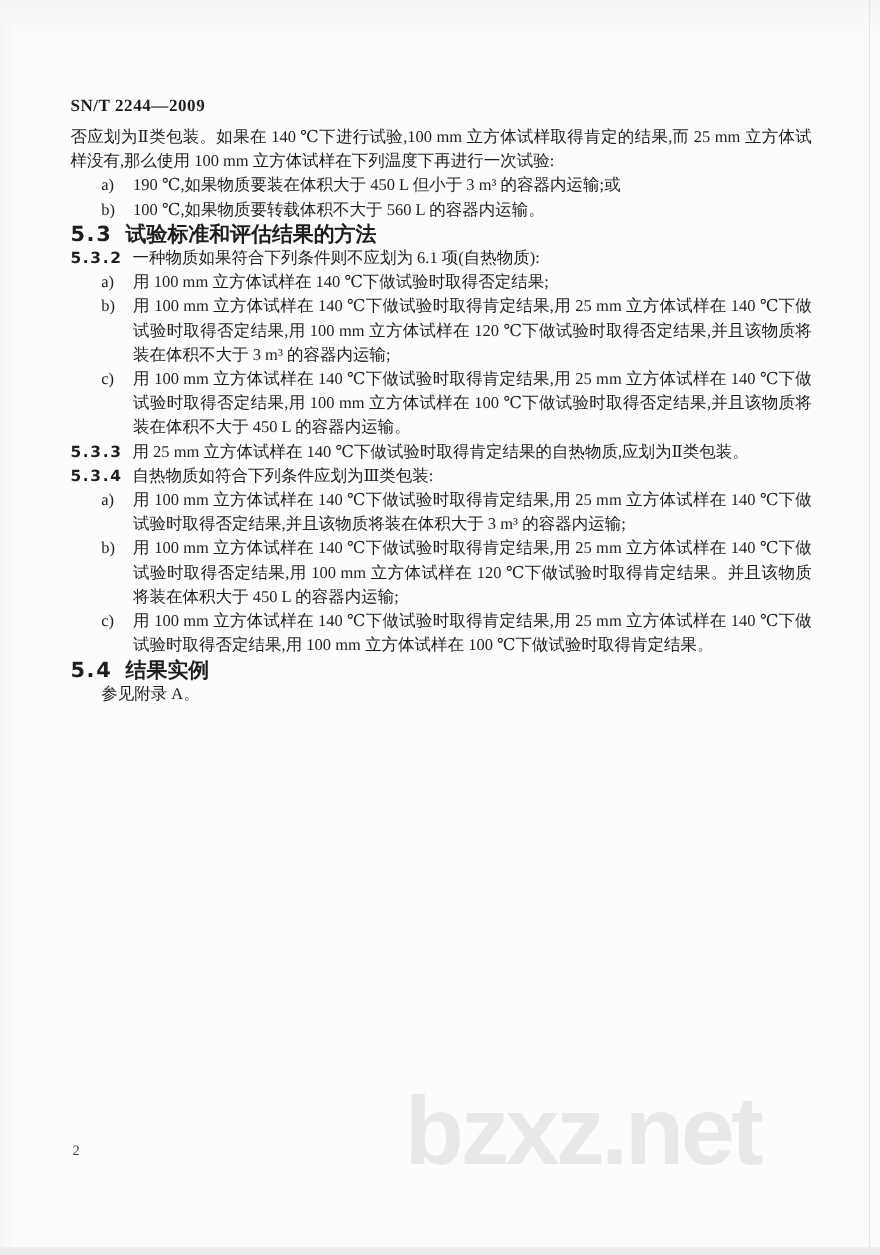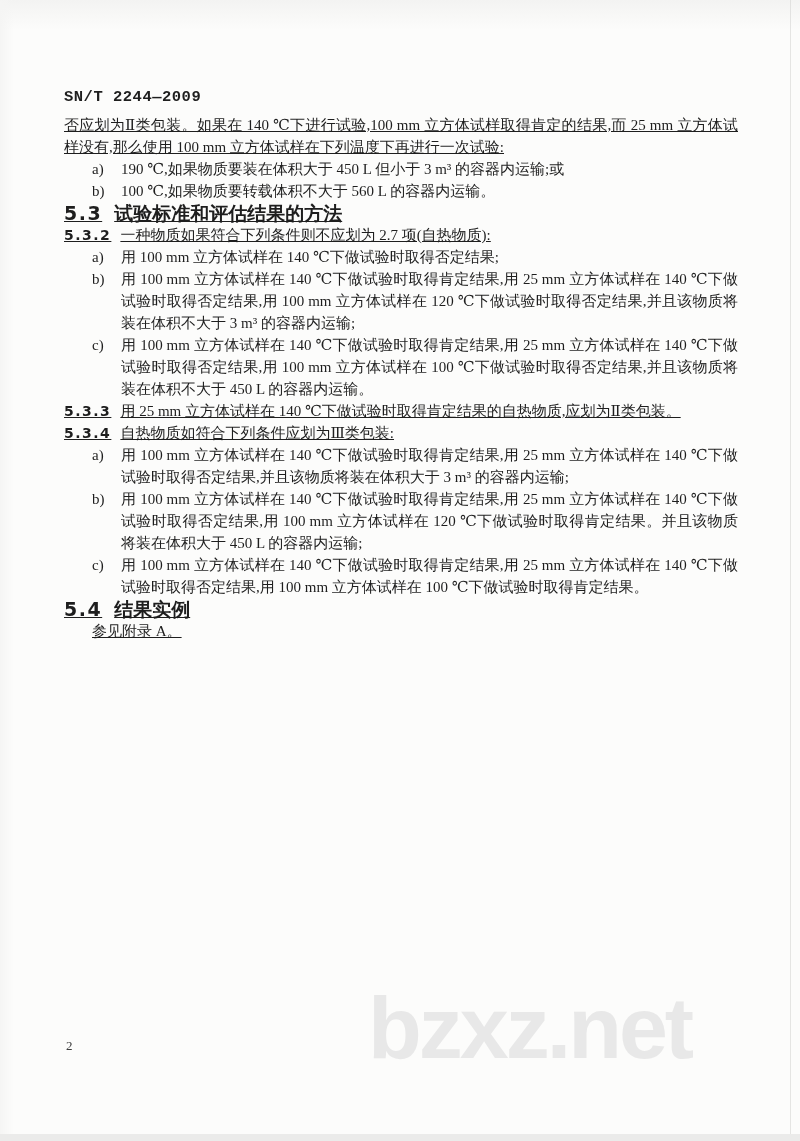--- a/index.html
+++ b/index.html
@@ -33,23 +33,22 @@
   .content{
     position:absolute;left:64px;top:86px;width:674px;
     font-size:15px;line-height:22px;
     text-align:justify;
   }
   .std-no{
     font-weight:bold;
     letter-spacing:0.5px;
     margin:0 0 6px 0;
     font-size:15.5px;
-    font-family:Liberation Mono, monospace;
   }
-  p{margin:0;text-decoration:underline;}
+  p{margin:0;}
   .heading{
     font-family:"DejaVu Sans","Liberation Sans",sans-serif;
     font-weight:bold;
     font-size:19px;
   }
   .heading .num{margin-right:12px;letter-spacing:1.5px;}
   .clause .num{
     font-family:"DejaVu Sans","Liberation Sans",sans-serif;
     font-weight:bold;font-size:14px;
     margin-right:9px;letter-spacing:1.5px;
@@ -90,21 +89,21 @@
       <span class="txt">190 ℃,如果物质要装在体积大于 450 L 但小于 3 m³ 的容器内运输;或</span>
     </div>
     <div class="li">
       <span class="marker">b)</span>
       <span class="txt">100 ℃,如果物质要转载体积不大于 560 L 的容器内运输。</span>
     </div>
 
     <p class="heading"><span class="num">5.3</span><span>试验标准和评估结果的方法</span></p>
 
 
-    <p class="clause"><span class="num">5.3.2</span><span>一种物质如果符合下列条件则不应划为 2.7 项(自热物质):</span></p>
+    <p class="clause"><span class="num">5.3.2</span><span>一种物质如果符合下列条件则不应划为 6.1 项(自热物质):</span></p>
 
     <div class="li">
       <span class="marker">a)</span>
       <span class="txt">用 100 mm 立方体试样在 140 ℃下做试验时取得否定结果;</span>
     </div>
     <div class="li">
       <span class="marker">b)</span>
       <span class="txt">用 100 mm 立方体试样在 140 ℃下做试验时取得肯定结果,用 25 mm 立方体试样在 140 ℃下做试验时取得否定结果,用 100 mm 立方体试样在 120 ℃下做试验时取得否定结果,并且该物质将装在体积不大于 3 m³ 的容器内运输;</span>
     </div>
     <div class="li">

